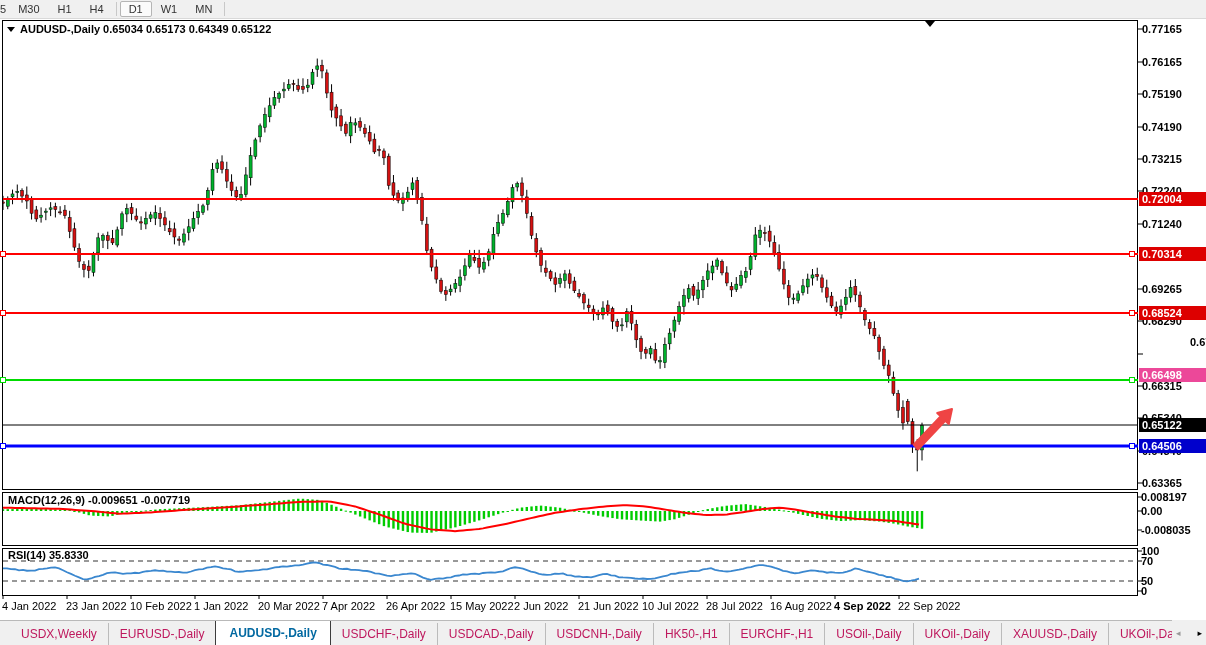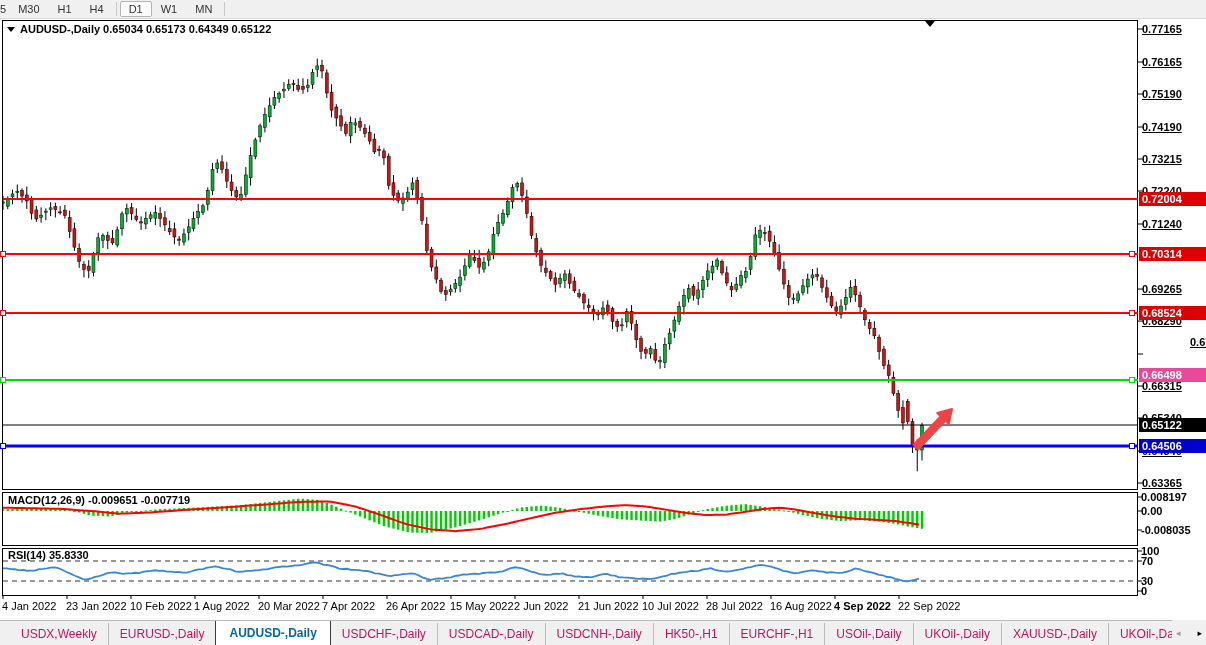--- a/index.html
+++ b/index.html
@@ -10,21 +10,21 @@
            border-bottom:1px solid #d9d9d9;display:flex;align-items:center;}
   .tfbtn{padding:1px 9px;height:14px;line-height:14px;color:#333;cursor:default;}
   .tfbtn.active{background:#fbfbfb;border:1px solid #b5b5b5;border-radius:2px;padding:0 8px;}
   .tbsep{width:1px;height:14px;background:#c8c8c8;margin:0 3px;}
   
   .chart-title{position:absolute;left:7px;top:23px;font-size:11px;font-weight:600;
                display:flex;align-items:center;gap:5px;}
   .tri-down{width:0;height:0;border-left:4px solid transparent;border-right:4px solid transparent;
             border-top:5px solid #000;display:inline-block;}
   
-  .ylab{position:absolute;left:1142px;width:62px;font-size:11px;font-weight:600;white-space:nowrap;text-decoration:underline;}
+  .ylab{position:absolute;left:1142px;width:62px;font-size:11px;font-weight:600;white-space:nowrap;}
   .badge{position:absolute;left:1139px;width:65px;height:14px;line-height:14px;color:#fff;
          font-size:11px;font-weight:600;padding-left:3px;white-space:nowrap;overflow:hidden;}
   .paxlab{position:absolute;left:1141px;width:64px;font-size:11px;font-weight:600;
           white-space:nowrap;overflow:hidden;}
   .xlab{position:absolute;top:600px;font-size:11px;white-space:nowrap;}
   .indlabel{position:absolute;left:8px;font-size:11px;font-weight:600;}
   
   .tabbar{position:absolute;left:0;top:620px;width:1206px;height:25px;background:#f0f0f0;
           border-top:1px solid #b9b9b9;display:flex;align-items:flex-end;overflow:hidden;}
   .tab{padding:4px 11px 5px 11px;color:#be185d;font-size:12px;white-space:nowrap;cursor:default;
@@ -746,28 +746,28 @@
       <div class="badge" style="top: 368px; background: #ec4899;">0.66498</div>
       <div class="badge" style="top: 418px; background: rgb(0, 0, 0);">0.65122</div>
       <div class="badge" style="top: 439px; background: rgb(0, 0, 204);">0.64506</div>
     </div>
   <div id="indaxis">
       <div class="paxlab" style="top: 491px;">0.008197</div>
       <div class="paxlab" style="top: 505px;">0.00</div>
       <div class="paxlab" style="top: 524px;">-0.008035</div>
       <div class="paxlab" style="top: 545px;">100</div>
       <div class="paxlab" style="top: 555px;">70</div>
-      <div class="paxlab" style="top: 575px;">30</div>
+      <div class="paxlab" style="top: 575px;">50</div>
       <div class="paxlab" style="top: 585px;">0</div>
     </div>
   <div id="xlabels">
       <div class="xlab" style="left: 2px;">4 Jan 2022</div>
       <div class="xlab" style="left: 66px;">23 Jan 2022</div>
       <div class="xlab" style="left: 130px;">10 Feb 2022</div>
-      <div class="xlab" style="left: 194px;">1 Aug 2022</div>
+      <div class="xlab" style="left: 194px;">1 Jan 2022</div>
       <div class="xlab" style="left: 258px; text-align: right;">20 Mar 2022</div>
       <div class="xlab" style="left: 322px;">7 Apr 2022</div>
       <div class="xlab" style="left: 386px;">26 Apr 2022</div>
       <div class="xlab" style="left: 450px;">15 May 2022</div>
       <div class="xlab" style="left: 514px;">2 Jun 2022</div>
       <div class="xlab" style="left: 578px;">21 Jun 2022</div>
       <div class="xlab" style="left: 642px;">10 Jul 2022</div>
       <div class="xlab" style="left: 706px;">28 Jul 2022</div>
       <div class="xlab" style="left: 770px;">16 Aug 2022</div>
       <div class="xlab" style="left: 834px; font-weight: bold;">4 Sep 2022</div>

